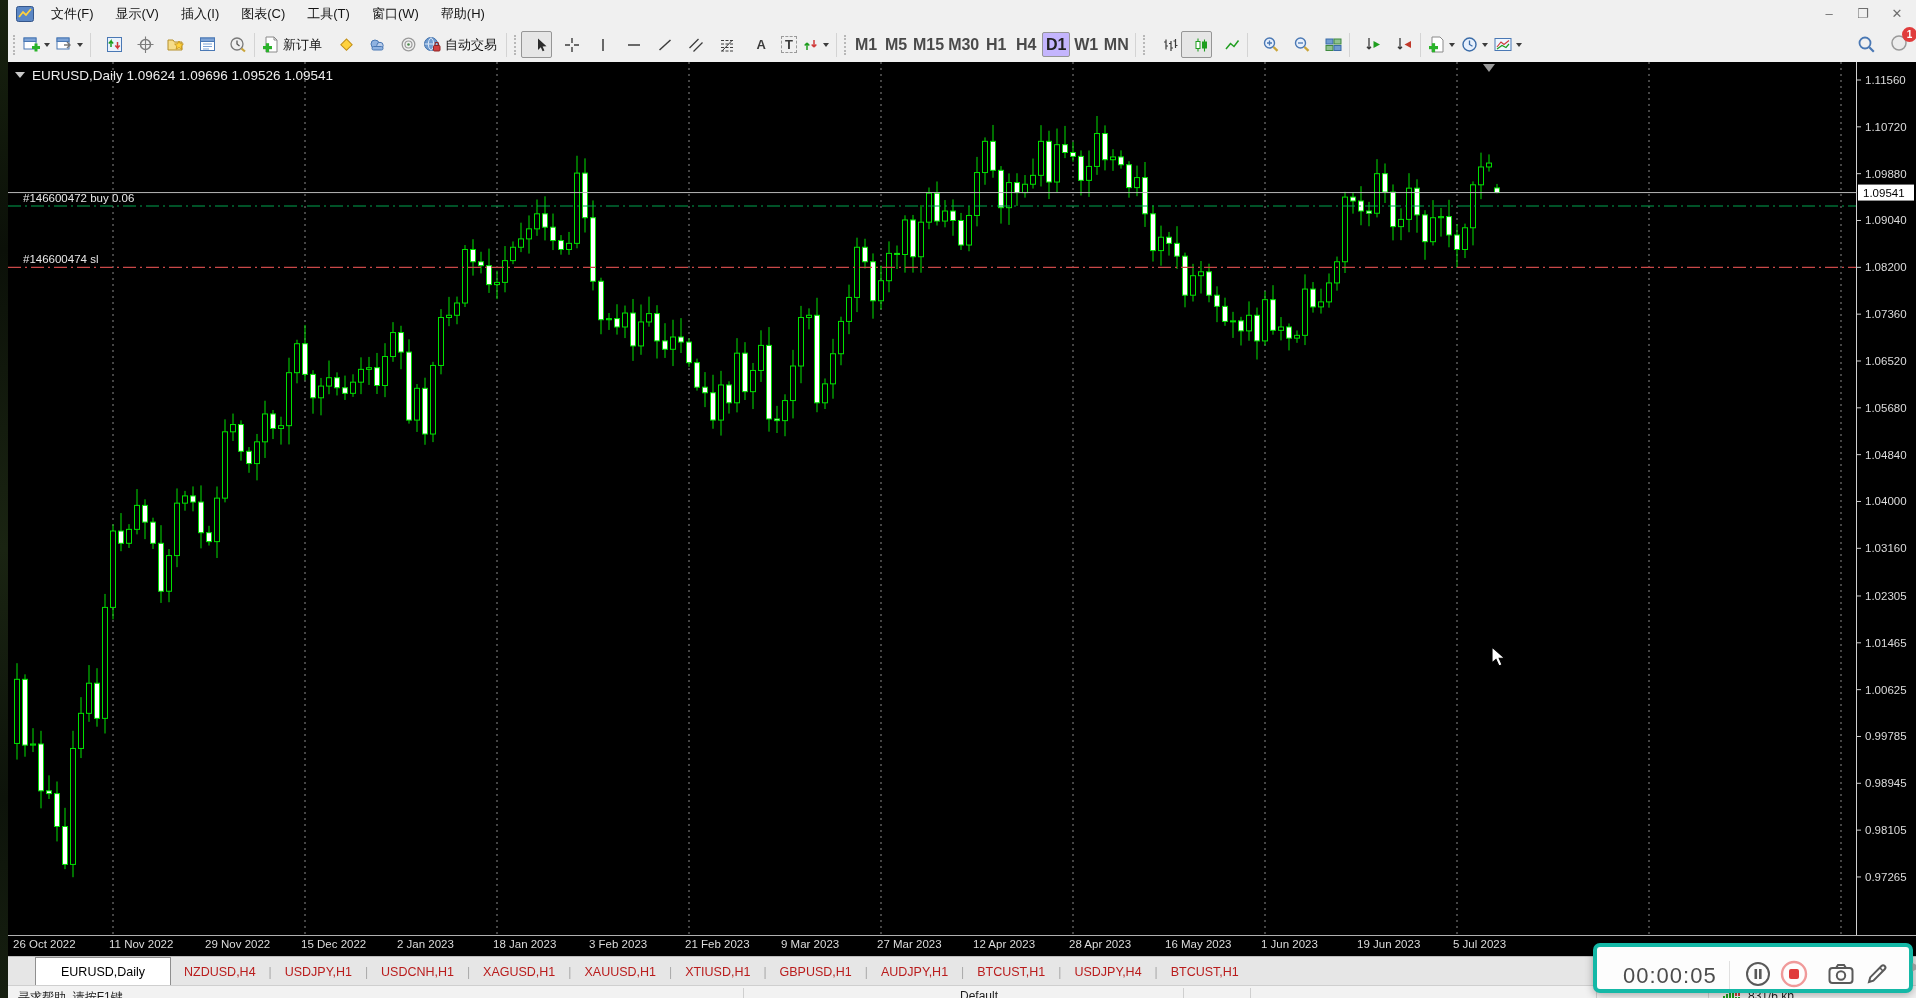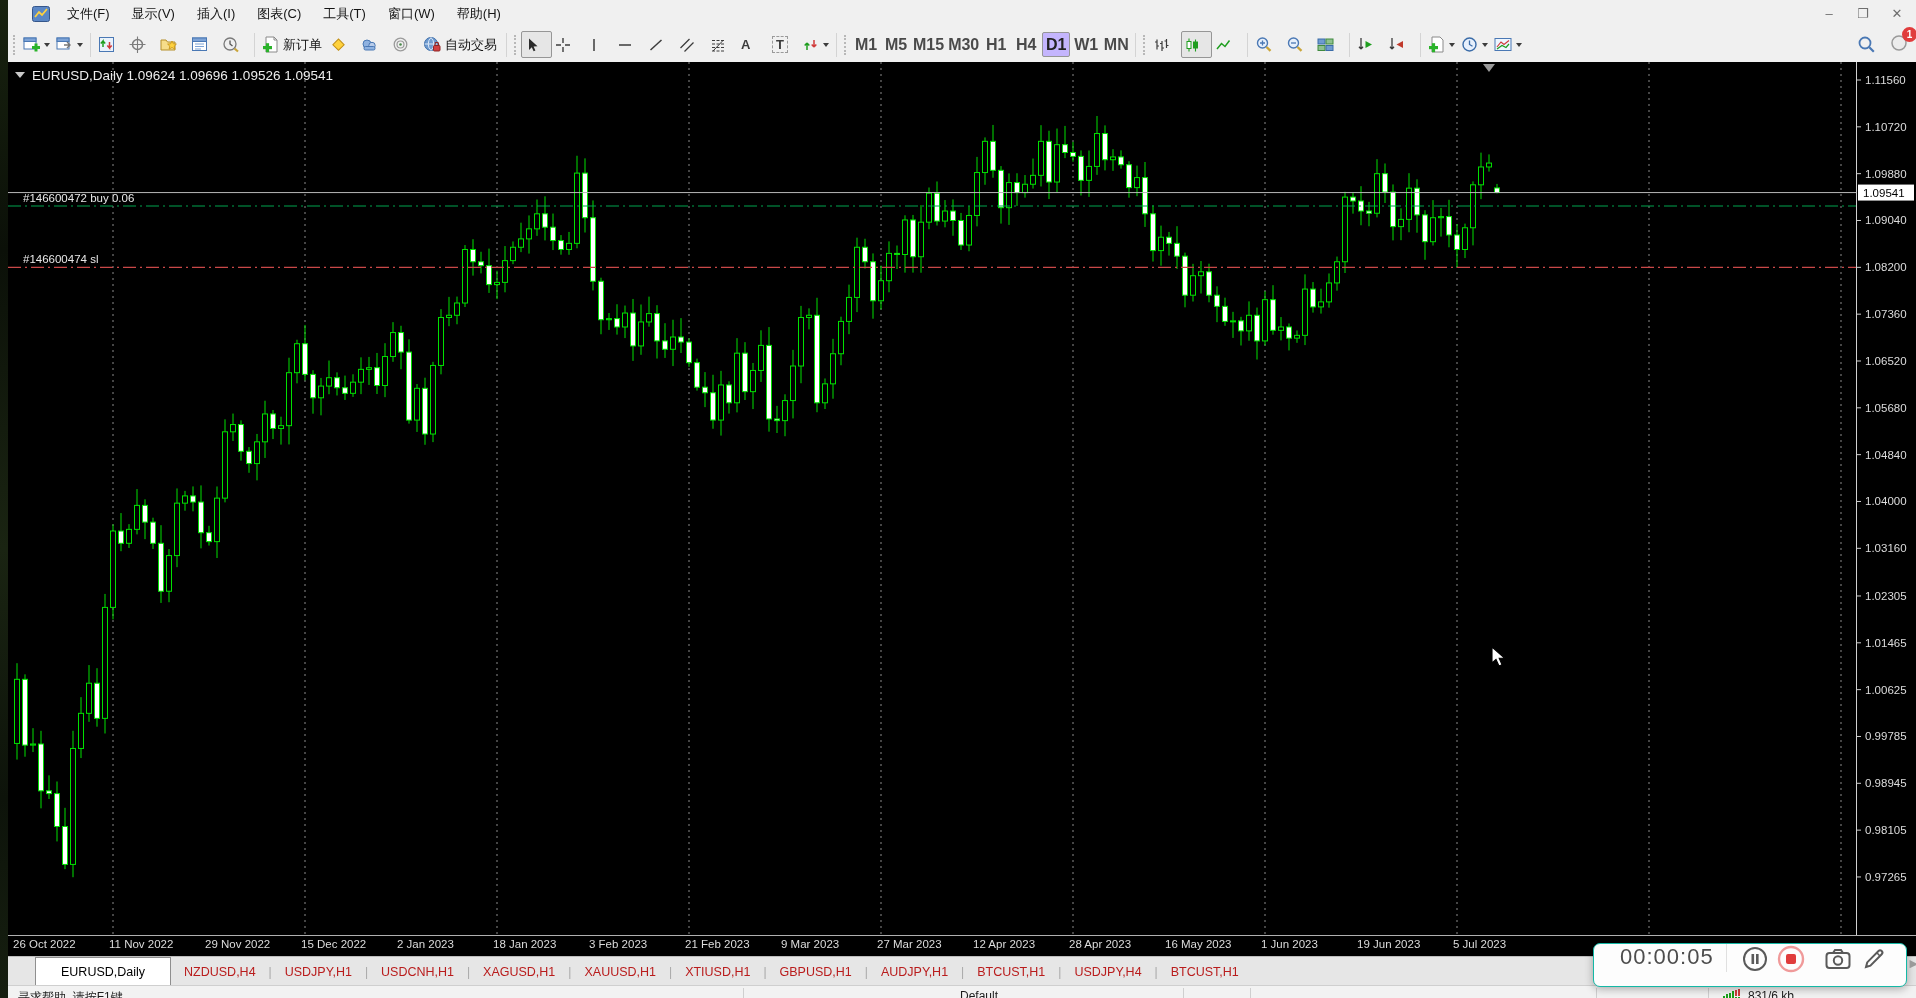--- a/index.html
+++ b/index.html
@@ -3,31 +3,31 @@
 <meta charset="utf-8">
 <style>
   html,body{margin:0;padding:0}
   body{width:1916px;height:998px;overflow:hidden;position:relative;background:#101010;
        font-family:"Liberation Sans",sans-serif;-webkit-font-smoothing:antialiased}
   .desktop-strip{position:absolute;left:0;top:0;width:8px;height:100%;
        background:linear-gradient(#18220f,#0b1008 25%,#1a2412 55%,#0d130a 80%,#161f10)}
   .app{position:absolute;left:8px;top:0;width:1908px;height:998px;background:#f0f0f0}
 
   
-  .menubar{height:27px;display:flex;align-items:center;padding-left:20px;position:relative;background:#f0f0f0}
+  .menubar{height:27px;display:flex;align-items:center;padding-left:4px;position:relative;background:#f0f0f0}
   .appicon{width:18px;height:16px;margin:0 6px 0 4px}
   .menu-item{padding:4px 11px;font-size:13px;color:#141414;cursor:default}
   .winctl{position:absolute;right:2px;top:0;height:27px;display:flex;align-items:center}
   .winbtn{width:34px;height:24px;display:flex;align-items:center;justify-content:center;color:#6e6e6e;font-size:13px}
 
   
   .toolbar{height:35px;display:flex;align-items:center;background:#f0f0f0;border-bottom:1px solid #c9c9c9;position:relative;padding-left:2px}
   .grip{width:0;height:20px;border-left:2px dotted #b8b8b8;margin:0 5px 0 3px}
   .sep{width:1px;height:24px;background:#d4d4d4;margin:0 4px}
-  .tb{min-width:25px;height:25px;display:inline-flex;align-items:center;justify-content:flex-start;gap:2px;
+  .tb{min-width:25px;height:25px;display:inline-flex;align-items:center;justify-content:flex-end;gap:2px;
       border:1px solid transparent;border-radius:2px;padding:0 2px}
   .tb.pressed{background:#e6e6e6;border-color:#969696}
   .tb .cn{font-size:13px;color:#141414;white-space:nowrap;margin:0 2px}
   .caret{width:0;height:0;border-left:3.5px solid transparent;border-right:3.5px solid transparent;border-top:4px solid #3c3c3c;margin-left:2px}
   .tf{min-width:26px;height:23px;display:flex;align-items:center;justify-content:center;
       font-size:16px;font-weight:bold;color:#4a4a4a;border:1px solid transparent;border-radius:2px;margin:0 1px}
   .tf.active{background:#c4b5fd;border-color:#969696;color:#222}
   .glyph{font-size:13px;color:#3c3c3c;font-weight:bold}
   .tright{position:absolute;right:6px;top:0;height:35px;display:flex;align-items:center;gap:14px}
   .badge{position:absolute;right:-7px;top:-6px;width:15px;height:15px;border-radius:50%;background:#e03c3c;color:#fff;
@@ -42,22 +42,22 @@
   .tab{display:flex;align-items:center;padding:0 13px;font-size:12.5px;color:#b91c1c;white-space:nowrap}
   .tab.active{background:#fff;border:1px solid #8f8f8f;border-bottom:none;color:#000;padding:0 25px}
   .tabsep{display:flex;align-items:center;color:#a8a8a8;font-size:12px}
 
   
   .statusbar{position:absolute;left:0;top:985px;width:1908px;height:22px;background:#f2f2f2;border-top:1px solid #cfcfcf;
              font-size:12px;color:#1c1c1c;overflow:hidden}
   .statusbar .vsep{position:absolute;top:2px;width:1px;height:18px;background:#cfcfcf}
 
   
-  .recorder{position:absolute;left:1593px;top:943px;width:312px;height:42px;background:#fdfdfd;border:1px solid #14b8a6;
-            border-radius:7px;box-shadow:0 2px 8px rgba(0,0,0,.3);display:flex;align-items:flex-start;z-index:50}
+  .recorder{position:absolute;left:1593px;top:943px;width:312px;height:42px;background:#fdfdfd;border:4px solid #14b8a6;
+            border-radius:7px;box-shadow:0 2px 8px rgba(0,0,0,.3);display:flex;align-items:flex-end;z-index:50}
   .rec-time{font-size:22px;color:#4d4d4d;letter-spacing:1px;margin-left:26px;width:104px}
   .rec-sep{width:1px;height:28px;background:#e0e0e0;margin:0 10px 0 2px}
   .rec-btn{width:30px;height:30px;display:flex;align-items:center;justify-content:center;margin:0 3px}
   .rec-flyout{position:absolute;right:-12px;top:13px;color:#9a9a9a;font-size:11px}
 
   .cursor{position:absolute;left:1490px;top:646px;z-index:60;pointer-events:none}
 </style>
 </head>
 <body>
 

